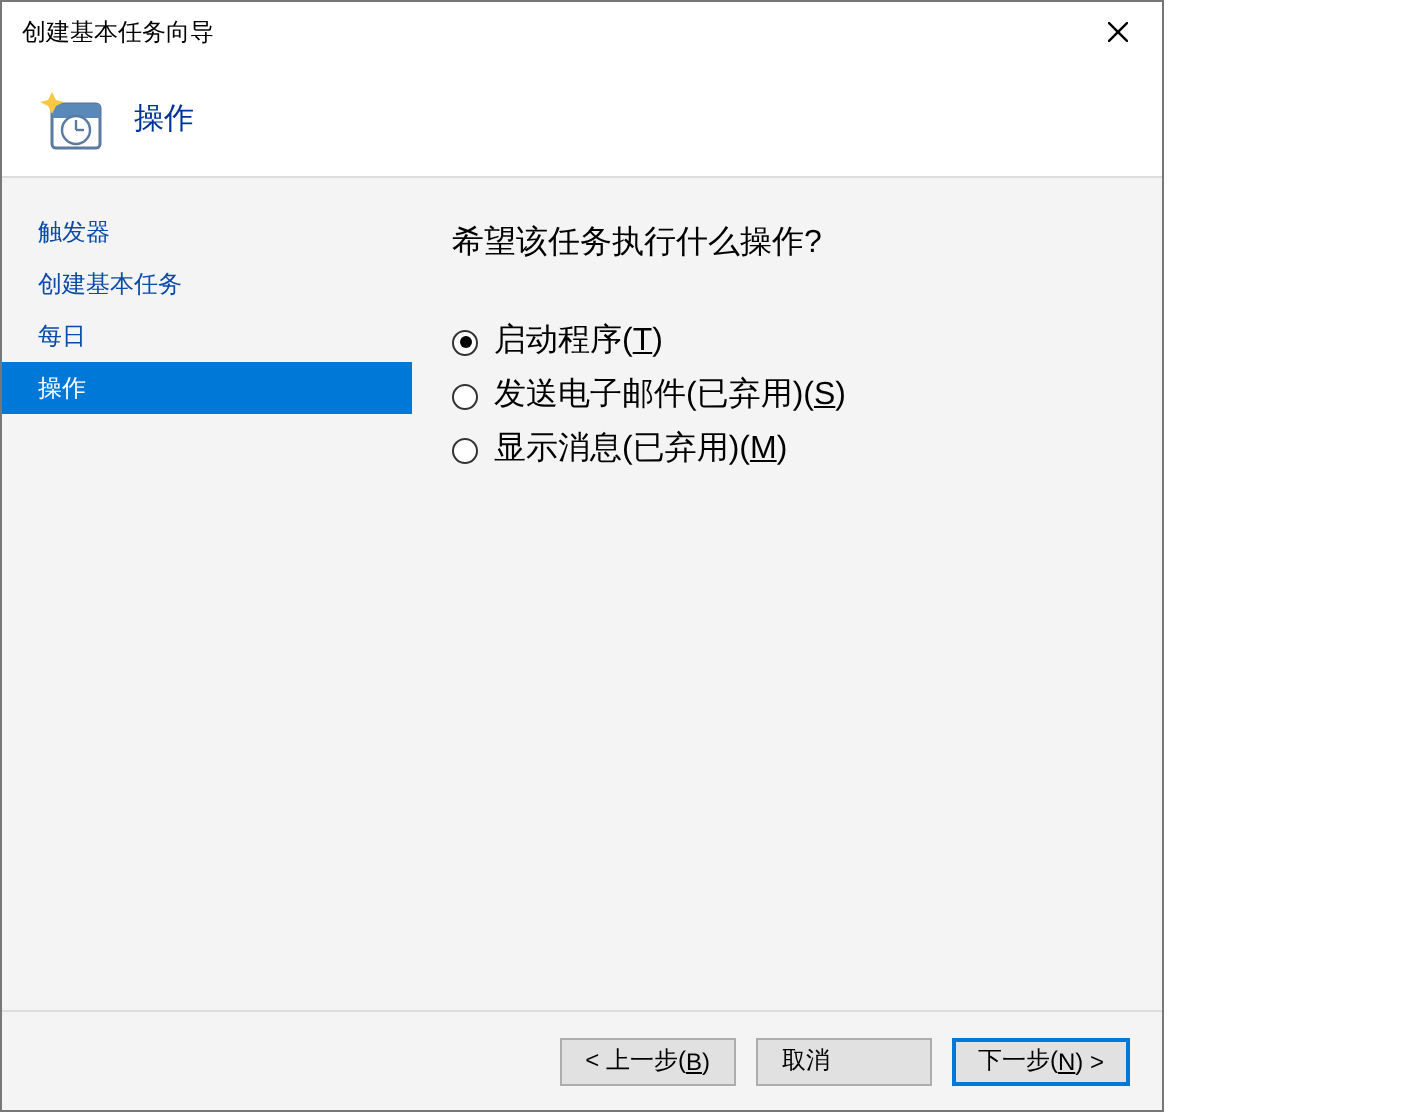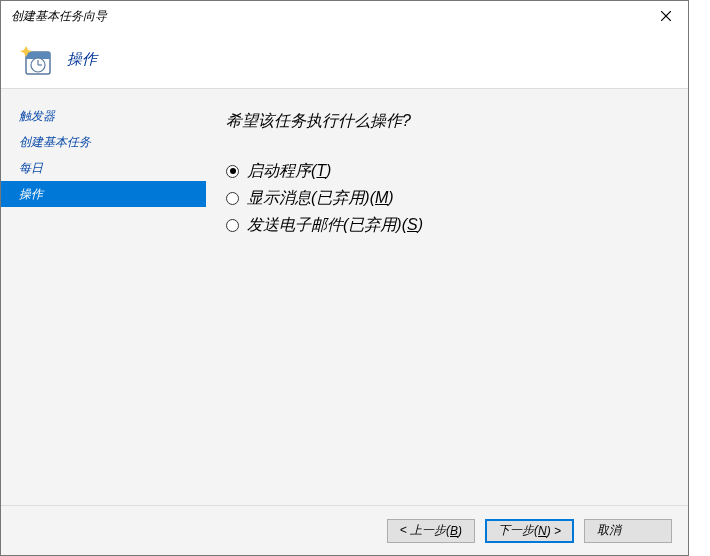--- a/index.html
+++ b/index.html
@@ -7,26 +7,25 @@
     margin: 0; padding: 0;
     width: 710px; height: 556px;
     font-family: "Microsoft YaHei", "Segoe UI", Tahoma, sans-serif;
     font-size: 12px;
     color: #000;
     background: #fff;
     overflow: hidden;
   }
   .window {
     position: relative;
-    width: 689px; height: 556px;
+    width: 582px; height: 556px;
     background: #a16207;
     border: 1px solid #777;
     display: flex;
     flex-direction: column;
-    font-style: italic;
   }
   
   .titlebar {
     height: 30px;
     display: flex;
     align-items: center;
     padding: 0 0 0 10px;
     background: #fff;
   }
   .titlebar .title {
@@ -194,42 +193,42 @@
       <div class="radio-row">
         <span class="radio checked"></span>
         <span class="label">
           <span>启动程序(</span><span class="mnemonic">T</span><span>)</span>
         </span>
       </div>
 
       <div class="radio-row">
         <span class="radio"></span>
         <span class="label">
-          <span>显示消息(已弃用)(</span><span class="mnemonic">M</span><span>)</span>
+          <span>发送电子邮件(已弃用)(</span><span class="mnemonic">S</span><span>)</span>
         </span>
       </div>
 
       <div class="radio-row">
         <span class="radio"></span>
         <span class="label">
-          <span>发送电子邮件(已弃用)(</span><span class="mnemonic">S</span><span>)</span>
+          <span>显示消息(已弃用)(</span><span class="mnemonic">M</span><span>)</span>
         </span>
       </div>
     </div>
   </div>
 
   <div class="footer">
     <div class="btn">
       <span>&lt; 上一步(</span>
         <span class="mnemonic">B</span>
         <span>)</span>
     </div>
+    <div class="btn">
+      <span>取消</span>
+    </div>
     <div class="btn default">
       <span>下一步(</span>
         <span class="mnemonic">N</span>
         <span>) &gt;</span>
     </div>
-    <div class="btn">
-      <span>取消</span>
-    </div>
   </div>
 
 </div>
 
 </body></html>

